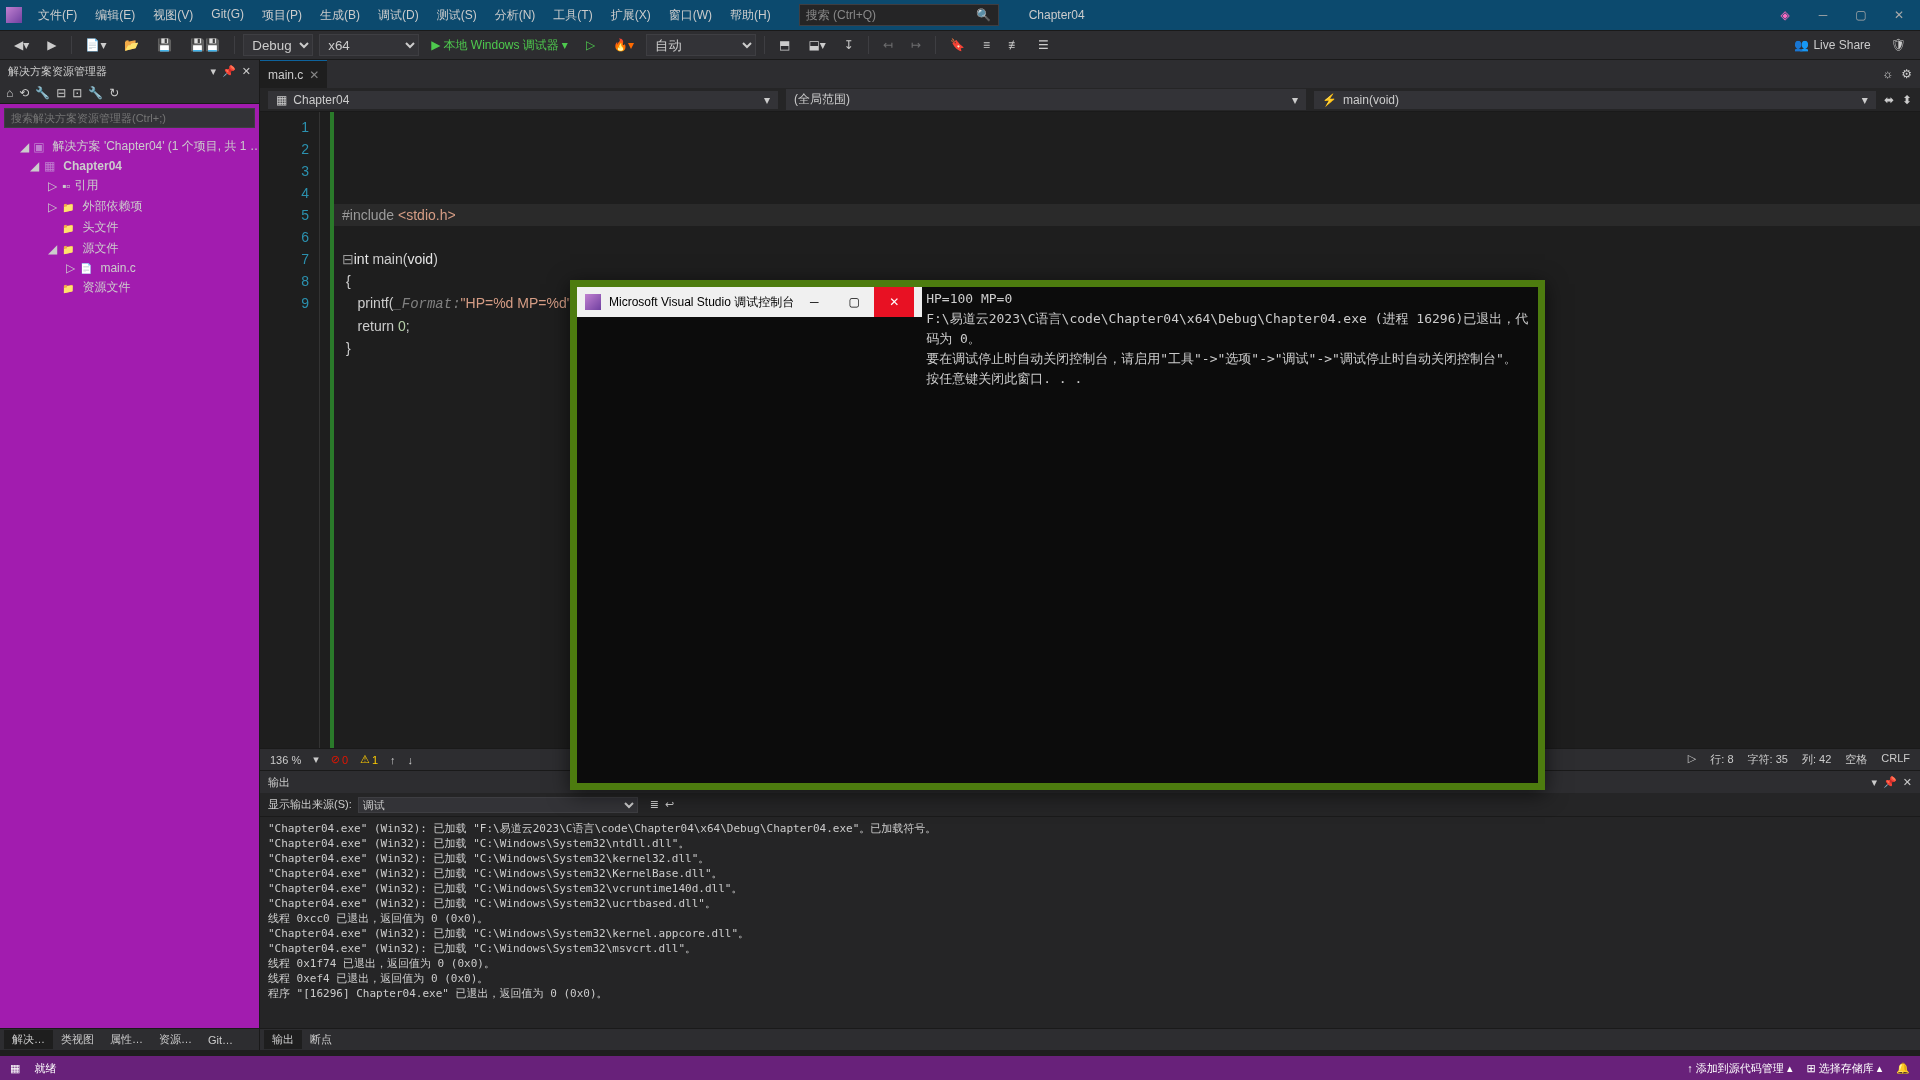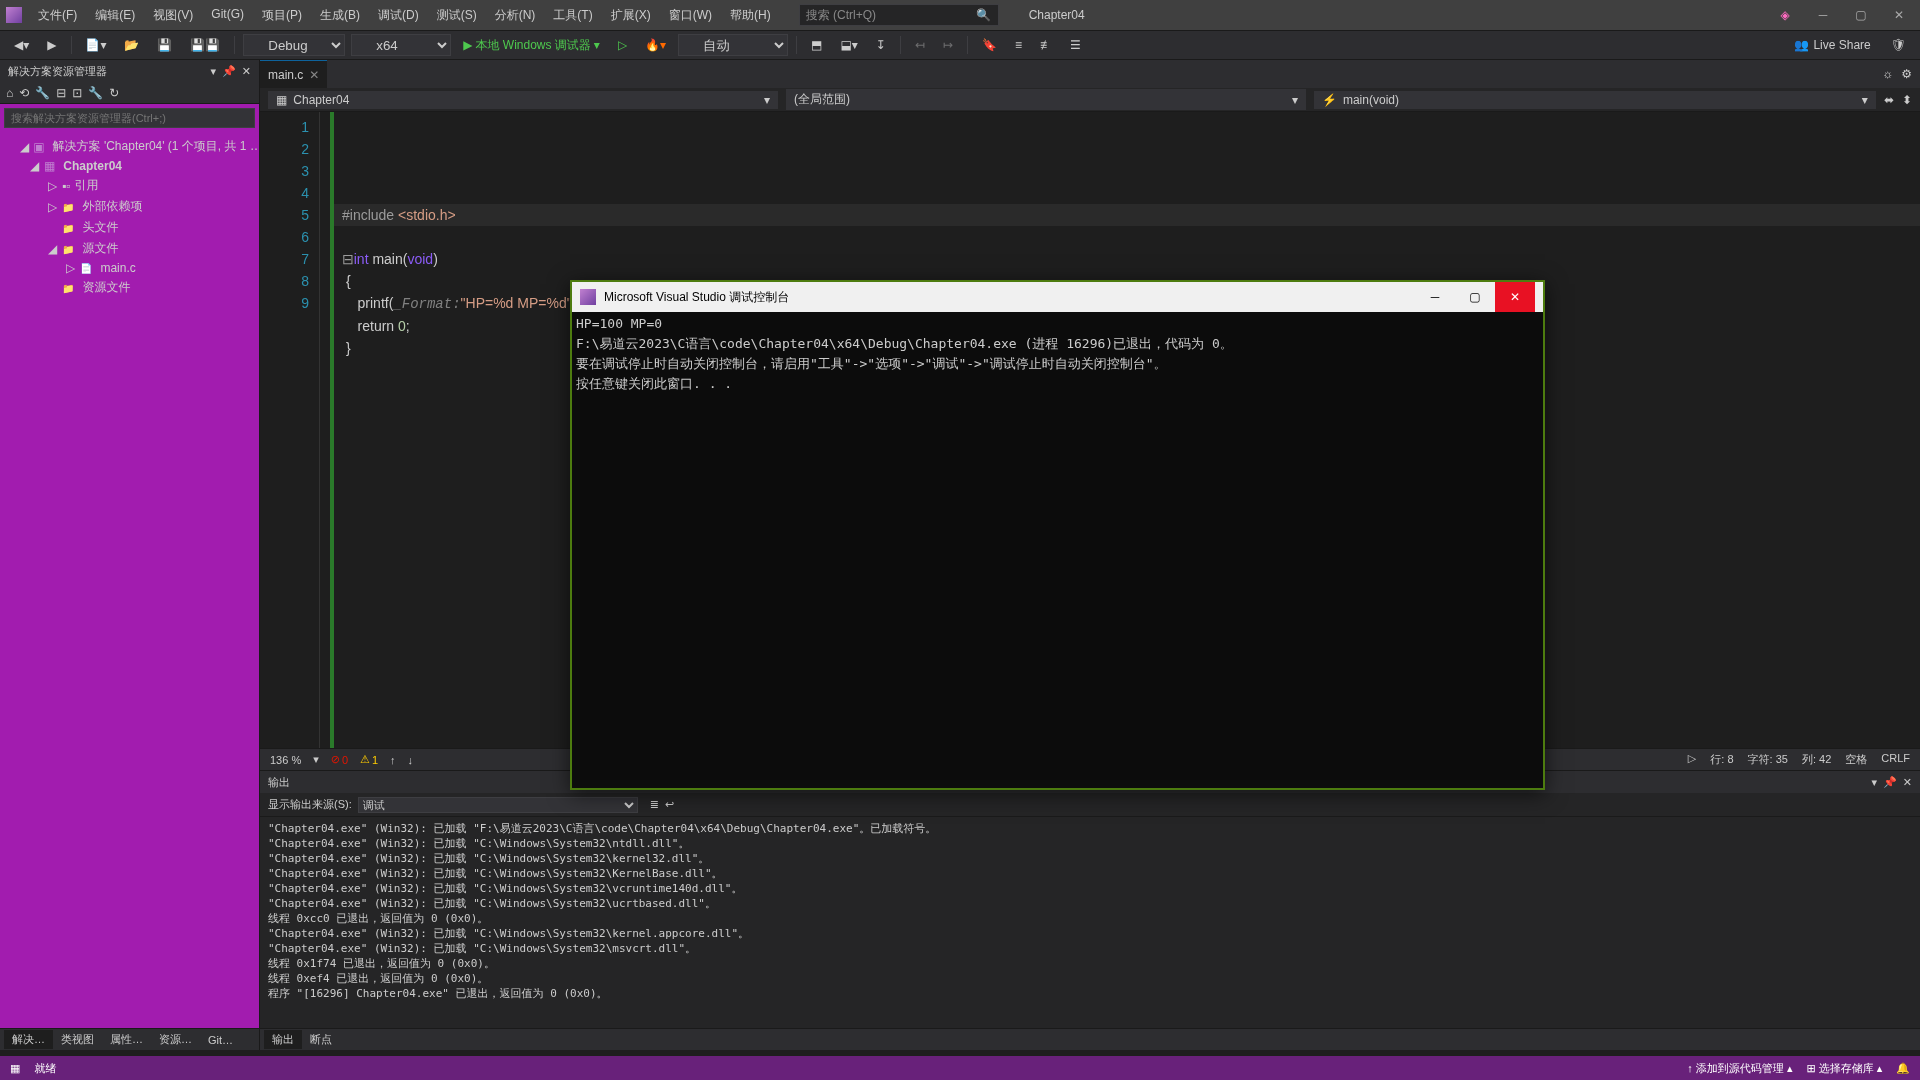--- a/index.html
+++ b/index.html
@@ -1,33 +1,33 @@
 <!DOCTYPE html>
 <html><head>
 <meta charset="utf-8">
 <style>
 * { margin: 0; padding: 0; box-sizing: border-box; font-family: "Microsoft YaHei", "Segoe UI", sans-serif; }
 body { background: #1e1e1e; color: #ccc; font-size: 12px; overflow: hidden; width: 1920px; height: 1080px; position: relative; }
 
 
-.titlebar { height: 30px; background: #404040; display: flex; align-items: center; padding: 0 6px; }
+.titlebar { height: 30px; background: #0c4a6e; display: flex; align-items: center; padding: 0 6px; }
 .titlebar .logo { width: 16px; height: 16px; background: linear-gradient(135deg,#c080d0,#7040a0); margin-right: 8px; }
 .titlebar .menu { display: flex; gap: 2px; }
 .titlebar .menu span { padding: 4px 8px; cursor: pointer; }
 .titlebar .search { margin-left: 20px; background: #252526; border: 1px solid #3e3e42; width: 200px; height: 22px; display: flex; align-items: center; padding: 0 6px; color: #888; }
 .titlebar .search .si { margin-left: auto; }
 .titlebar .doc-title { margin-left: 30px; color: #ccc; }
 .titlebar .win-ctrls { margin-left: auto; display: flex; gap: 8px; align-items: center; }
 .titlebar .win-ctrls .wc { width: 30px; height: 20px; display: flex; align-items: center; justify-content: center; cursor: pointer; color: #aaa; }
 
 
 .toolbar { height: 30px; background: #2d2d30; border-top: 1px solid #1a1a1a; border-bottom: 1px solid #1a1a1a; display: flex; align-items: center; padding: 0 8px; gap: 6px; }
 .toolbar .tb-btn { padding: 2px 6px; color: #ccc; cursor: pointer; display: flex; align-items: center; gap: 3px; }
 .toolbar .tb-sep { width: 1px; height: 18px; background: #3e3e42; margin: 0 2px; }
-.toolbar select { background: #333337; color: #ccc; border: 1px solid #3e3e42; height: 22px; padding: 0 20px; }
+.toolbar select { background: #333337; color: #ccc; border: 1px solid #3e3e42; height: 22px; padding: 0 4px; }
 .toolbar .play { color: #4ec94e; }
 .toolbar .liveshare { margin-left: auto; color: #ccc; display:flex; align-items:center; gap:4px;}
 
 
 .main { display: flex; height: calc(100% - 90px); }
 .sidebar { width: 260px; background: #a21caf; border-right: 1px solid #1a1a1a; display: flex; flex-direction: column; }
 .sidebar-header { background: #2d2d30; padding: 4px 8px; display: flex; align-items: center; font-size: 11px; }
 .sidebar-header .close-x { margin-left: auto; cursor:pointer; }
 .sidebar-toolbar { background: #2d2d30; padding: 3px 6px; display: flex; gap: 6px; border-bottom:1px solid #1a1a1a;}
 .sidebar-toolbar span { cursor:pointer; color:#ccc; }
@@ -52,21 +52,21 @@
 .tab .tab-close { color: #888; cursor: pointer; }
 .breadcrumb-bar { height: 24px; background: #252526; display: flex; align-items: center; padding: 0 8px; gap: 8px; border-bottom:1px solid #1a1a1a;}
 .breadcrumb-bar .dd { background: #333337; padding: 2px 8px; display:flex; align-items:center; gap:6px;}
 
 .code-area { flex: 1; display: flex; background: #1e1e1e; overflow: hidden; position:relative;}
 .gutter { width: 60px; background: #1e1e1e; text-align: right; padding: 4px 10px 4px 4px; color: #2b91af; font-family: Consolas, monospace; font-size: 14px; line-height: 22px; border-right: 1px solid #333;}
 .gutter .ln { color: #2b91af; }
 .code { flex: 1; padding: 4px 8px; font-family: Consolas, monospace; font-size: 14px; line-height: 22px; white-space: pre; position:relative;}
 .code .hl-line { background: #2a2a2a; position:absolute; left:0; right:0; height:22px; }
 .code-text { position:relative; }
-.kw { color: #8b5cf6; }
+.kw { color: #e5e5e5; }
 .str { color: #d69d85; }
 .num { color: #b5cea8; }
 .pp { color: #9b9b9b; }
 .param-hint { color:#808080; font-style:italic;font-family:Liberation Mono, monospace;}
 .margin-strip { width:14px; background:#1e1e1e; border-right:4px solid #2a7a2a;}
 
 .editor-status { height: 22px; background: #2d2d30; border-top: 1px solid #1a1a1a; display: flex; align-items: center; padding: 0 10px; font-size: 11px; gap: 12px; }
 .editor-status .err { color:#e51400; display:flex; align-items:center; gap:2px;}
 .editor-status .warn { color:#ffcc00; display:flex; align-items:center; gap:2px;}
 .editor-status .right { margin-left:auto; display:flex; gap:14px;}
@@ -83,21 +83,21 @@
 .bottom-tabs { height: 22px; background: #2d2d30; display: flex; align-items:center; padding:0 4px; font-size:11px; border-top:1px solid #1a1a1a;}
 .bottom-tabs span { padding: 2px 8px; cursor:pointer;}
 .bottom-tabs span.active { background:#1e1e1e; }
 
 
 .statusbar { height: 24px; background: #007acc; color: #fff; display: flex; align-items: center; padding: 0 10px; font-size: 11px; gap: 14px; position:absolute; bottom:0; left:0; right:0;}
 .statusbar .right { margin-left: auto; display: flex; gap: 14px; align-items:center;}
 .statusbar { background:#68217a; }
 
 
-.console-popup { position: absolute; left: 570px; top: 280px; width: 975px; height: 510px; background: #0c0c0c; border: 2px solid #4d7c0f; box-shadow: 0 4px 20px rgba(0,0,0,0.6); display: flex; flex-direction: column; }
+.console-popup { position: absolute; left: 570px; top: 280px; width: 975px; height: 510px; background: #0c0c0c; border: 7px solid #4d7c0f; box-shadow: 0 4px 20px rgba(0,0,0,0.6); display: flex; flex-direction: row; }
 .console-titlebar { height: 30px; background: #f0f0f0; color: #000; display: flex; align-items: center; padding: 0 8px; font-size: 12px; }
 .console-titlebar .vs-icon { width:16px; height:16px; background: linear-gradient(135deg,#c080d0,#7040a0); margin-right:8px;}
 .console-titlebar .win-ctrls2 { margin-left: auto; display: flex; }
 .console-titlebar .wc2 { width: 40px; height: 30px; display: flex; align-items: center; justify-content: center; cursor: pointer; }
 .console-titlebar .wc2.close { background: #e81123; color: #fff; }
 .console-body { flex: 1; background: #0c0c0c; color: #ccc; font-family: "SimSun", Consolas, monospace; font-size: 13px; padding: 2px 4px; white-space: pre-wrap; line-height:20px;}
 </style>
 </head>
 <body>
 

